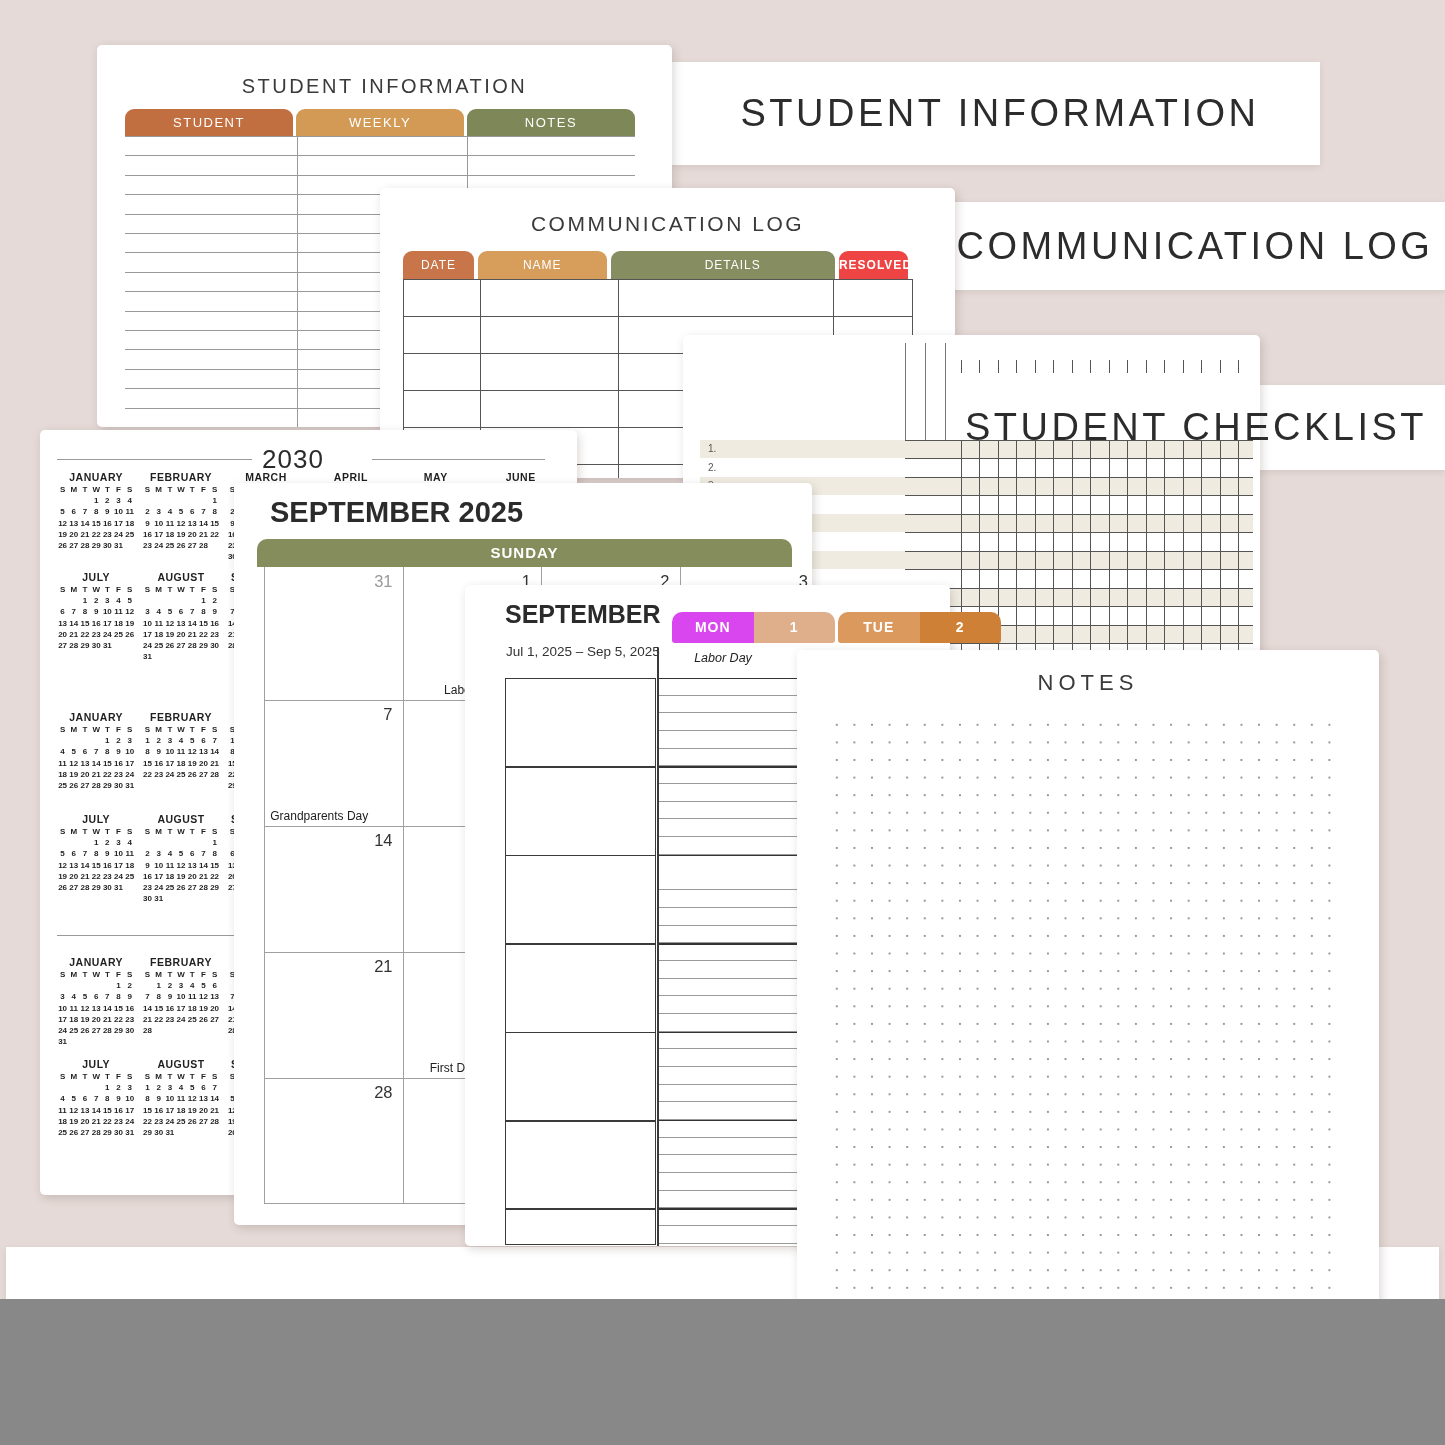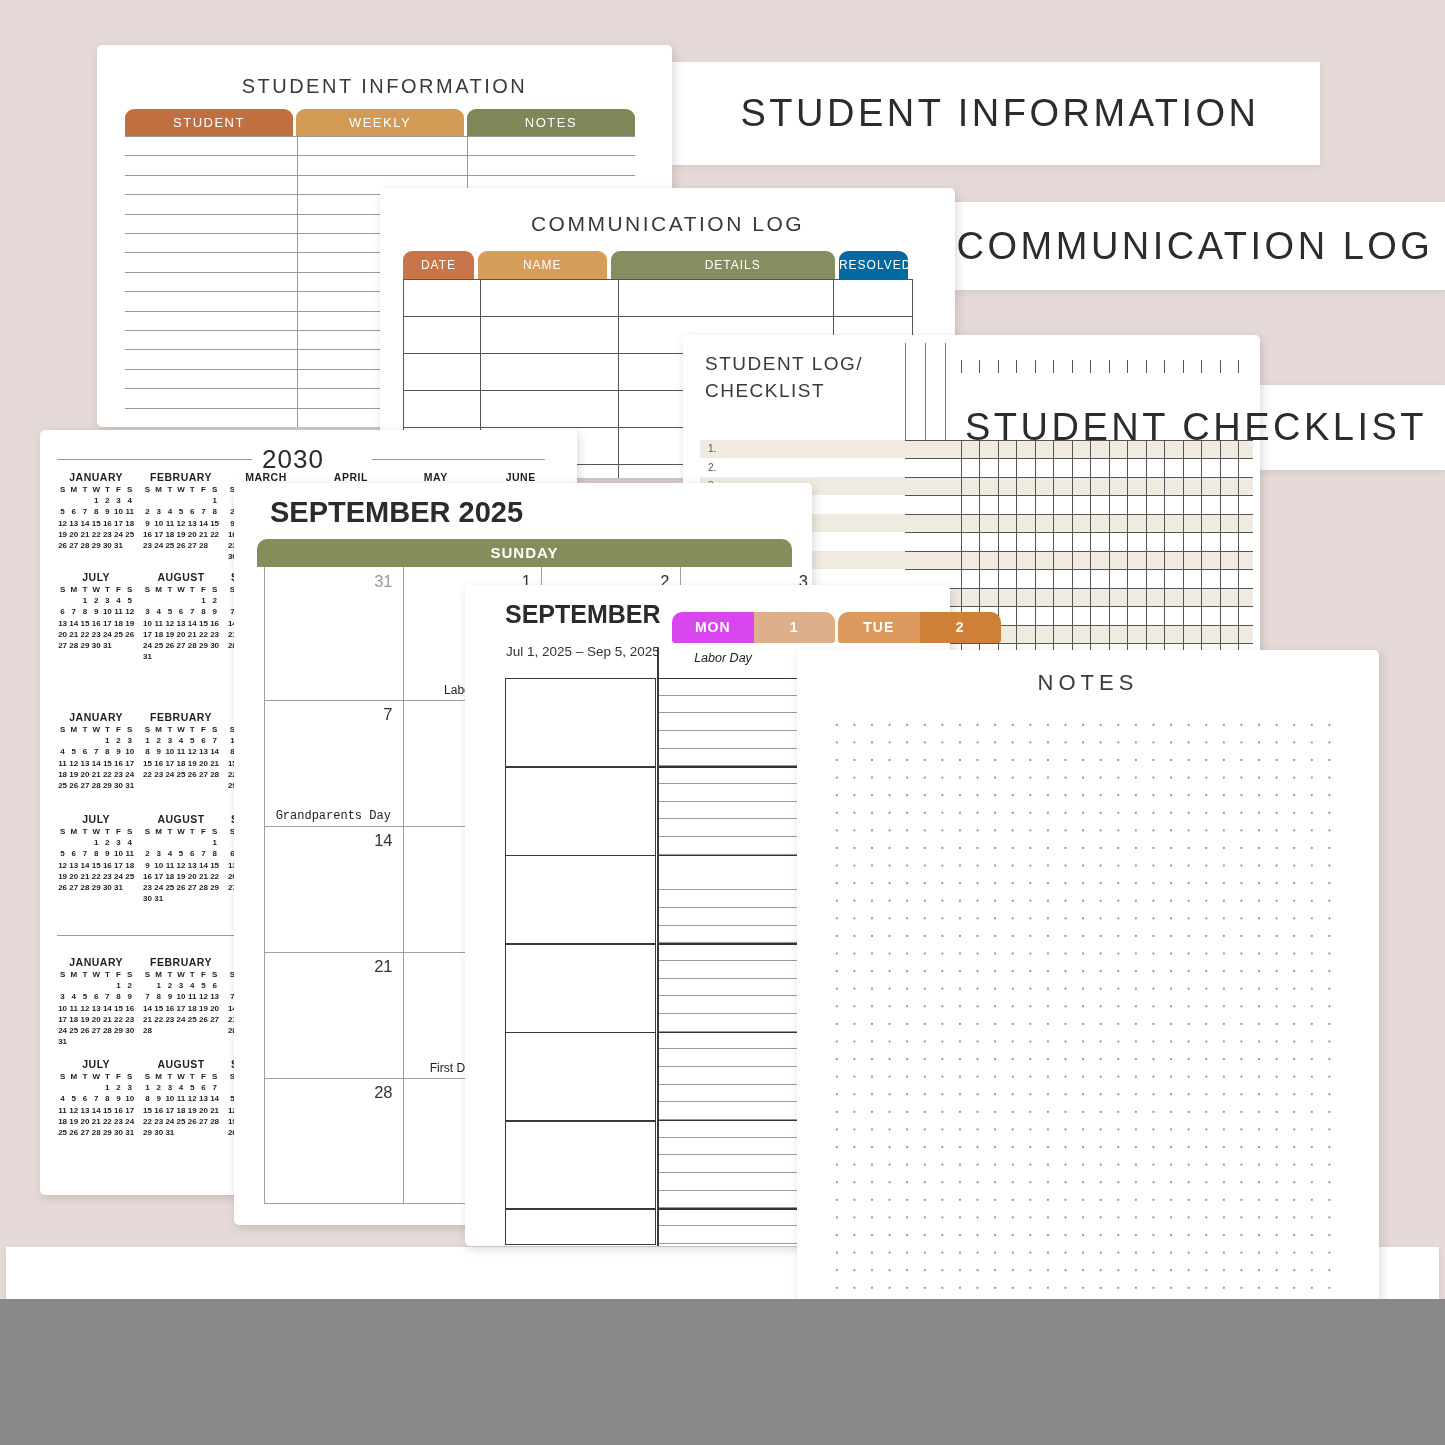--- a/index.html
+++ b/index.html
@@ -55,21 +55,21 @@
     <div class="vline" style="left:199.5px;top:91px;height:291px;"></div>
     <div class="vline" style="left:369.5px;top:91px;height:291px;"></div>
   </div>
 
   <div class="page" style="left:380px;top:188px;width:575px;height:290px;z-index:3;">
     <div class="pg-title" style="top:24px;font-size:21px;">COMMUNICATION LOG</div>
     <div class="tabrow" style="left:23px;top:63px;width:509px;height:28px;">
         <div class="tab cl-tab" style="background: rgb(199, 117, 73); width: 74px;">DATE</div>
         <div class="tab cl-tab" style="background: rgb(214, 157, 91); width: 134px;">NAME</div>
         <div class="tab cl-tab" style="background: rgb(134, 141, 96); width: 213px; padding-left: 20px;">DETAILS</div>
-        <div class="tab cl-tab" style="background: #0369a1; width: 72px;">RESOLVED</div>
+        <div class="tab cl-tab" style="background: #ef4444; width: 72px; font-weight: bold;">RESOLVED</div>
       </div>
     <div class="a" style="left:23px;top:91px;width:509px;height:199px;
       background-image:repeating-linear-gradient(to bottom,#555 0,#555 1.2px,transparent 1.2px,transparent 37px);"></div>
     <div class="vline" style="left:23px;top:91px;height:199px;background:#555;"></div>
     <div class="vline" style="left:100px;top:91px;height:199px;background:#555;"></div>
     <div class="vline" style="left:238px;top:91px;height:199px;background:#555;"></div>
     <div class="vline" style="left:453px;top:91px;height:199px;background:#555;"></div>
     <div class="vline" style="left:532px;top:91px;height:199px;background:#555;"></div>
   </div>
 
@@ -956,24 +956,20 @@
             <div class="mini-label">NOVEMBER</div>
           </div>
           <div class="mini">
             <div class="mini-label">DECEMBER</div>
           </div>
         </div>
       </div>
   </div>
 
   <div class="page" style="left:683px;top:335px;width:577px;height:330px;z-index:5;">
-    <div class="a" style="left:22px;top:15px;font-size:19px;letter-spacing:1.5px;line-height:27px;color:#3a3a3a;">
-      <div>STUDENT LOG/</div>
-      <div>CHECKLIST</div>
-    </div>
     <div class="vline" style="left:222px;top:8px;height:320px;background:#777;"></div>
     <div class="vline" style="left:242px;top:8px;height:320px;background:#777;"></div>
     <div class="vline" style="left:262px;top:8px;height:320px;background:#777;"></div>
     <div class="a" style="left:278px;top:25px;width:294px;height:13px;
       background-image:repeating-linear-gradient(90deg,#555 0,#555 1px,transparent 1px,transparent 18.5px);"></div>
     <div class="a" style="left:17px;top:105px;width:553px;height:223px;
       background-image:repeating-linear-gradient(to bottom,#efebe0 0,#efebe0 18.5px,#ffffff 18.5px,#ffffff 37px);"></div>
     <div class="a" style="left:222px;top:105px;width:348px;height:223px;
       background-image:repeating-linear-gradient(to bottom,#555 0,#555 1px,transparent 1px,transparent 18.5px);"></div>
     <div class="a" style="left:278px;top:105px;width:294px;height:223px;
@@ -1011,21 +1007,21 @@
         <div class="rule" style="left: 30px; top: 343px; width: 548px; background: rgb(160, 160, 160);"></div>
         <div class="rule" style="left: 30px; top: 469px; width: 548px; background: rgb(160, 160, 160);"></div>
         <div class="rule" style="left: 30px; top: 595px; width: 548px; background: rgb(160, 160, 160);"></div>
         <div class="rule" style="left: 30px; top: 720px; width: 548px; background: rgb(160, 160, 160);"></div>
         <div class="m-date muted" style="left: 30px; top: 89px; width: 128.5px;">31</div>
         <div class="m-date" style="left: 168.5px; top: 89px; width: 128.5px;">1</div>
         <div class="m-date" style="left: 307px; top: 89px; width: 128.5px;">2</div>
         <div class="m-date" style="left: 445.5px; top: 89px; width: 128.5px;">3</div>
         <div class="m-event" style="left: 168.5px; top: 200px; width: 138.5px;">Labor Day</div>
         <div class="m-date" style="left: 30px; top: 222px; width: 128.5px;">7</div>
-        <div class="m-event" style="left: 30px; top: 326px; width: 138.5px; font-family: Liberation Mono, monospace;">Grandparents Day</div>
+        <div class="m-event" style="left: 16px; top: 326px; width: 138.5px;">Grandparents Day</div>
         <div class="m-date" style="left: 30px; top: 348px; width: 128.5px;">14</div>
         <div class="m-date" style="left: 30px; top: 474px; width: 128.5px;">21</div>
         <div class="m-event" style="left: 168.5px; top: 578px; width: 138.5px;">First Day of Fall</div>
         <div class="m-date" style="left: 30px; top: 600px; width: 128.5px;">28</div>
       </div>
   </div>
 
   <div class="page" style="left:465px;top:585px;width:485px;height:661px;z-index:7;">
     <div class="a" style="left:40px;top:15px;font-size:25px;font-weight:bold;color:#2b2b2b;">SEPTEMBER</div>
     <div class="a" style="left:41px;top:59px;font-size:13.5px;color:#333;">Jul 1, 2025 – Sep 5, 2025</div>

